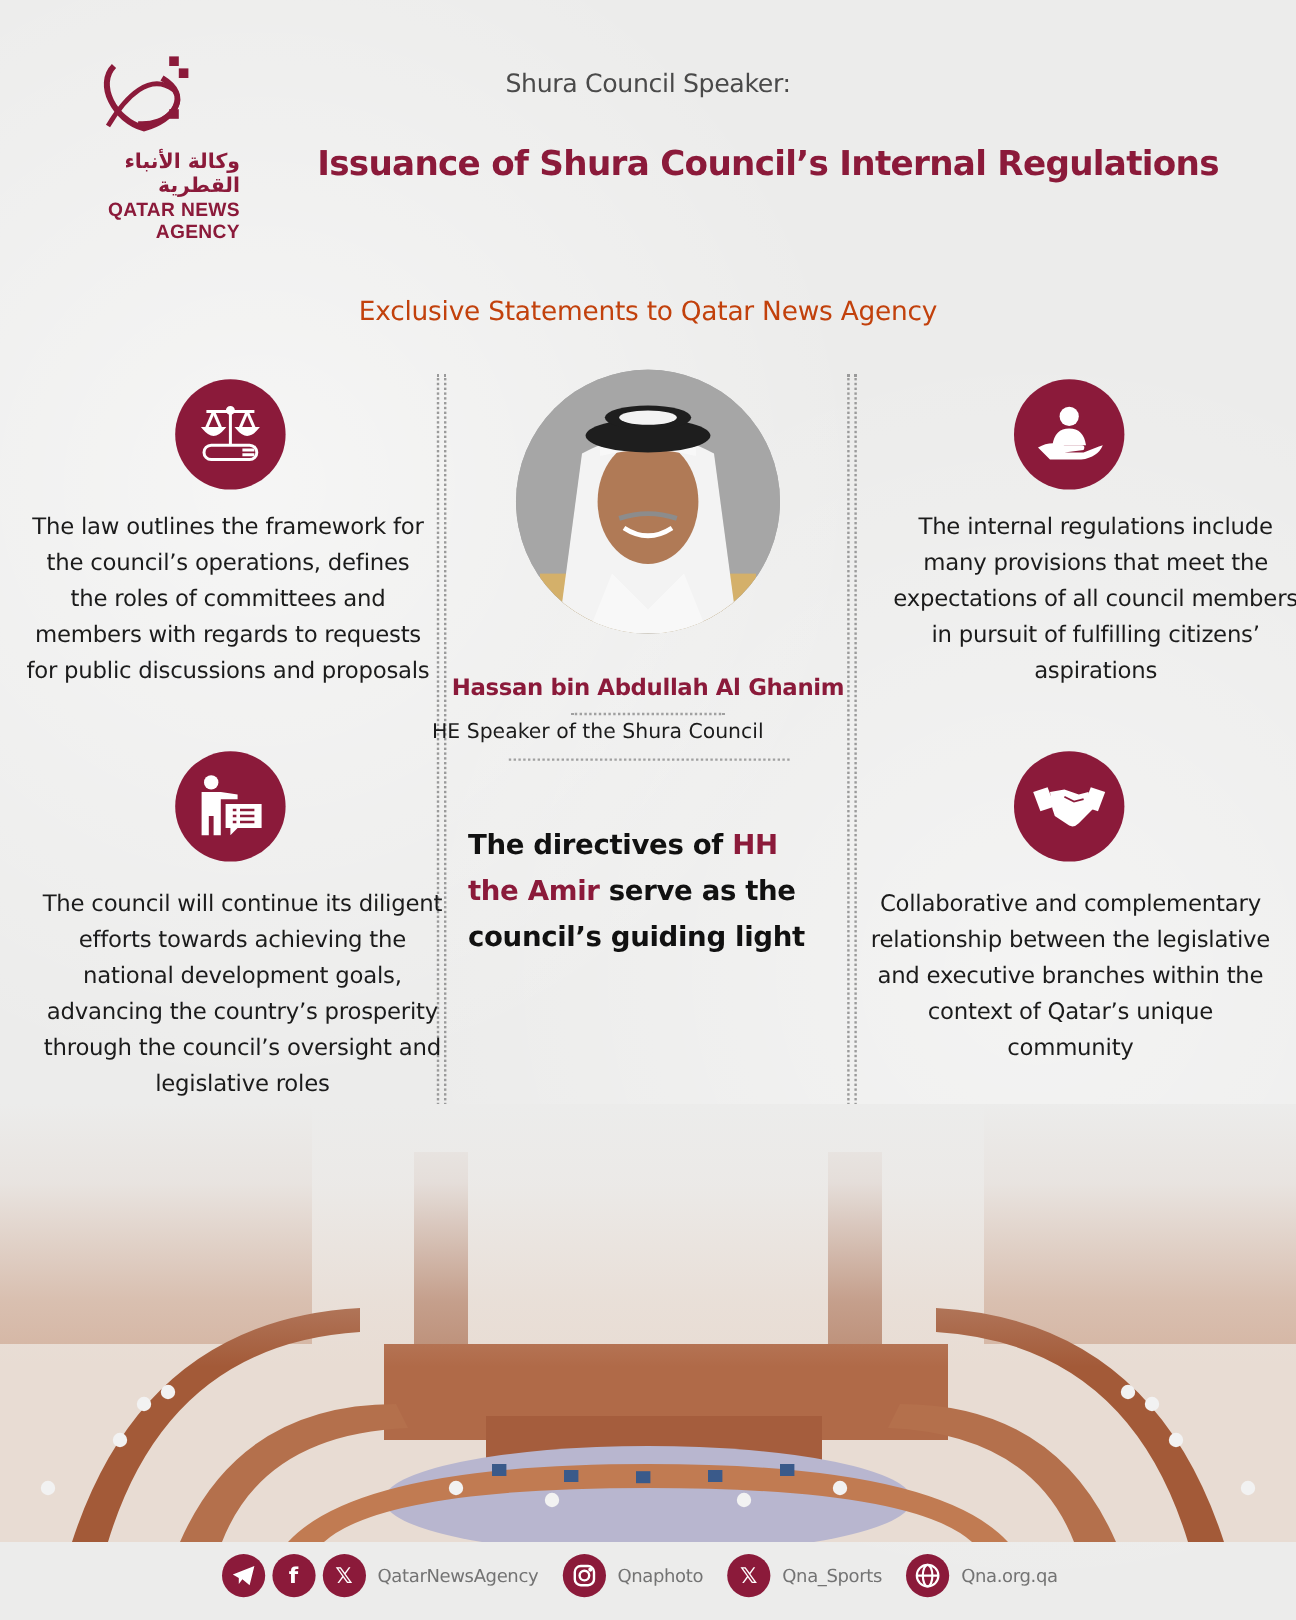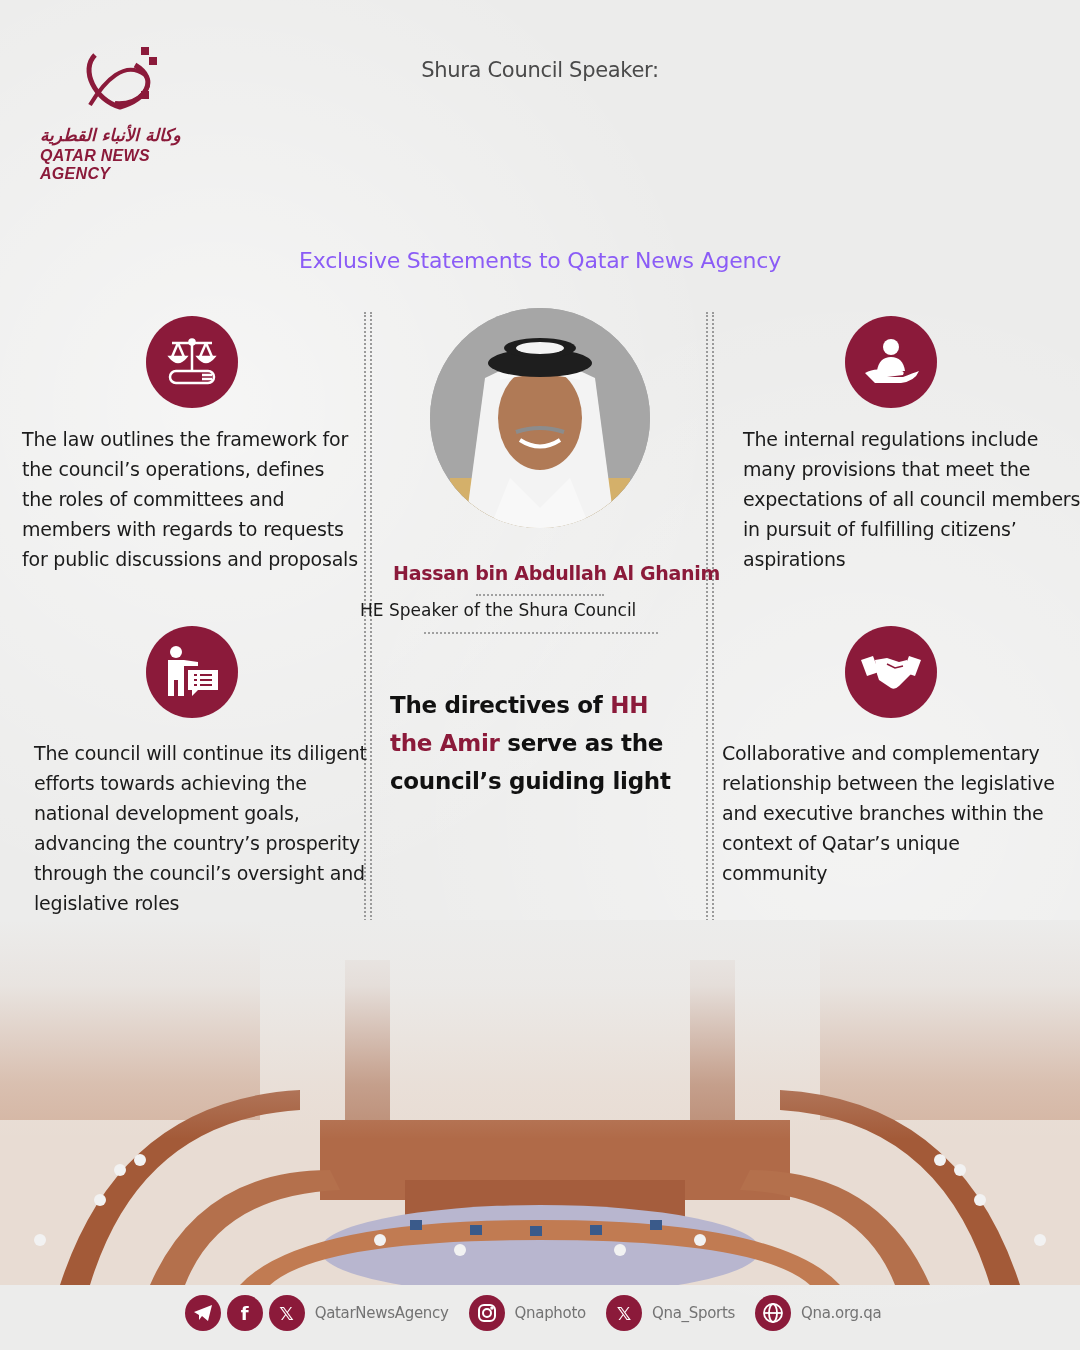--- a/index.html
+++ b/index.html
@@ -9,40 +9,40 @@
     background-image:
       radial-gradient(circle at 20% 30%, rgba(255,255,255,0.5) 0, rgba(255,255,255,0) 40%),
       radial-gradient(circle at 80% 60%, rgba(255,255,255,0.4) 0, rgba(255,255,255,0) 45%);
     font-family: "DejaVu Sans", sans-serif;
     color: #1b1b1b;
     position: relative;
   }
   .maroon { color: #8b1a3a; }
 
   
-  .logo { position: absolute; left: 40px; top: 45px; width: 160px; height: 130px; text-align: left; font-style: italic; }
+  .logo { position: absolute; left: 40px; top: 45px; width: 160px; height: 130px; text-align: right; }
   .logo svg { display: block; margin: 0 auto; }
   .logo-ar { font-size: 17px; color: #8b1a3a; font-weight: bold; margin-top: 2px; line-height: 20px; }
   .logo-en { font-family: "Liberation Sans", sans-serif; font-weight: bold; font-size: 16px; color: #8b1a3a; letter-spacing: 0.3px; margin-top: 2px; }
 
   
   .kicker { position: absolute; top: 58px; left: 260px; width: 560px; text-align: center; font-size: 21px; color: #4a4a4a; font-family: "DejaVu Sans", sans-serif; letter-spacing: -0.3px; }
   .headline { position: absolute; top: 112px; left: 200px; width: 880px; text-align: center; font-size: 28.5px; font-weight: bold; color: #8b1a3a; line-height: 50px; font-family: "DejaVu Sans", sans-serif; letter-spacing: -0.6px; }
-  .subhead { position: absolute; top: 248px; left: 0; width: 1080px; text-align: center; font-size: 22px; color: #8b5cf6; font-weight: 500; letter-spacing: -0.2px; }
+  .subhead { position: absolute; top: 248px; left: 0; width: 1080px; text-align: center; font-size: 22px; color: #c2410c; font-weight: 500; letter-spacing: -0.2px; }
 
   
   .vdiv { position: absolute; top: 312px; height: 620px; width: 8px; border-left: 2px dotted #9a9a9a; border-right: 2px dotted #9a9a9a; }
 
   
   .icon-circle { position: absolute; width: 92px; height: 92px; border-radius: 50%; background: #8b1a3a; display: flex; align-items: center; justify-content: center; }
-  .stmt { position: absolute; text-align: left; font-size: 19px; line-height: 30px; color: #1b1b1b; letter-spacing: -0.2px; }
+  .stmt { position: absolute; text-align: center; font-size: 19px; line-height: 30px; color: #1b1b1b; letter-spacing: -0.2px; }
 
   
   .portrait { position: absolute; left: 430px; top: 308px; width: 220px; height: 220px; border-radius: 50%; background: #a6a6a6; overflow: hidden; }
-  .speaker-name { position: absolute; top: 562px; left: 360px; width: 360px; text-align: right; font-size: 19px; font-weight: bold; color: #8b1a3a; letter-spacing: -0.3px; }
+  .speaker-name { position: absolute; top: 562px; left: 360px; width: 360px; text-align: center; font-size: 19px; font-weight: bold; color: #8b1a3a; letter-spacing: -0.3px; }
   .speaker-title { position: absolute; top: 600px; left: 360px; width: 360px; text-align: left; font-size: 17px; color: #1b1b1b; }
   .hdots { position: absolute; height: 0; border-top: 2px dotted #a0a0a0; }
   .quote { position: absolute; top: 686px; left: 390px; width: 300px; text-align: left; font-size: 23px; font-weight: bold; line-height: 38px; color: #111; letter-spacing: -0.3px; }
 
   
   .chamber { position: absolute; left: 0; top: 920px; width: 1080px; height: 365px; overflow: hidden; }
   .chamber-fade { position: absolute; inset: 0; background: linear-gradient(to bottom, #ececeb 0%, rgba(236,236,235,0.85) 18%, rgba(236,236,235,0.2) 45%, rgba(236,236,235,0) 60%); }
 
   
   .footer { position: absolute; top: 1293px; left: 0; width: 1080px; height: 40px; display: flex; align-items: center; justify-content: center; gap: 6px; }
@@ -59,20 +59,21 @@
     <rect x="66" y="2" width="8" height="8" fill="#8b1a3a"></rect>
     <rect x="74" y="12" width="8" height="8" fill="#8b1a3a"></rect>
     <rect x="66" y="46" width="8" height="8" fill="#8b1a3a"></rect>
   </svg>
   <div class="logo-ar">وكالة الأنباء القطرية</div>
   <div class="logo-en">QATAR NEWS AGENCY</div>
 </div>
 
 <div class="kicker">Shura Council Speaker:</div>
 <div class="headline">
+  <div>Issuance of Shura Council’s Internal Regulations</div>
 </div>
 <div class="subhead">Exclusive Statements to Qatar News Agency</div>
 
 <div class="vdiv" style="left:364px;"></div>
 <div class="vdiv" style="left:706px;"></div>
 
 <div class="icon-circle" style="left:146px; top:316px;">
   <svg width="60" height="50" viewBox="0 0 60 50" fill="none" stroke="#fff" stroke-width="2.5">
     <line x1="10" y1="6" x2="50" y2="6"></line>
       <circle cx="30" cy="5" r="2.5" fill="#fff"></circle>

